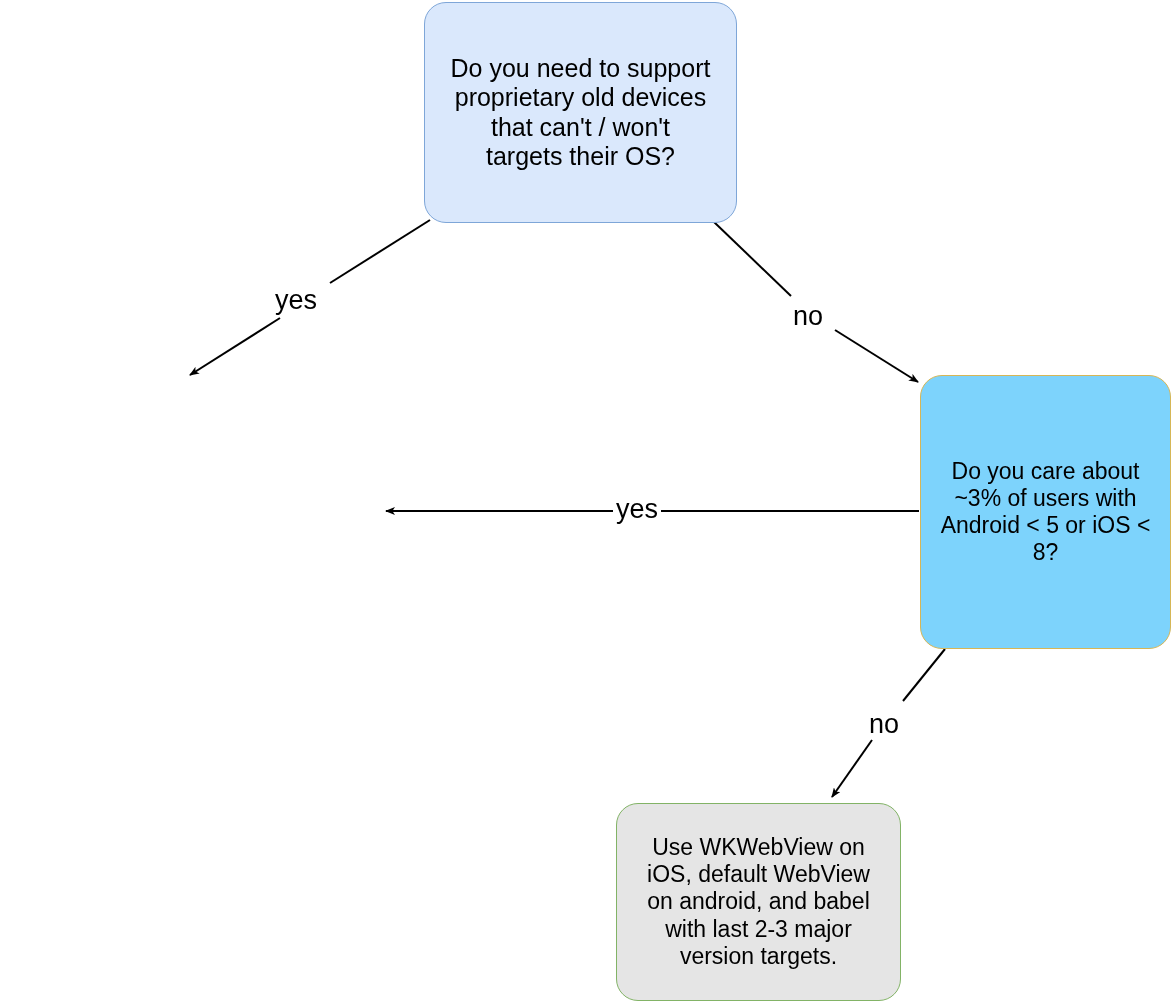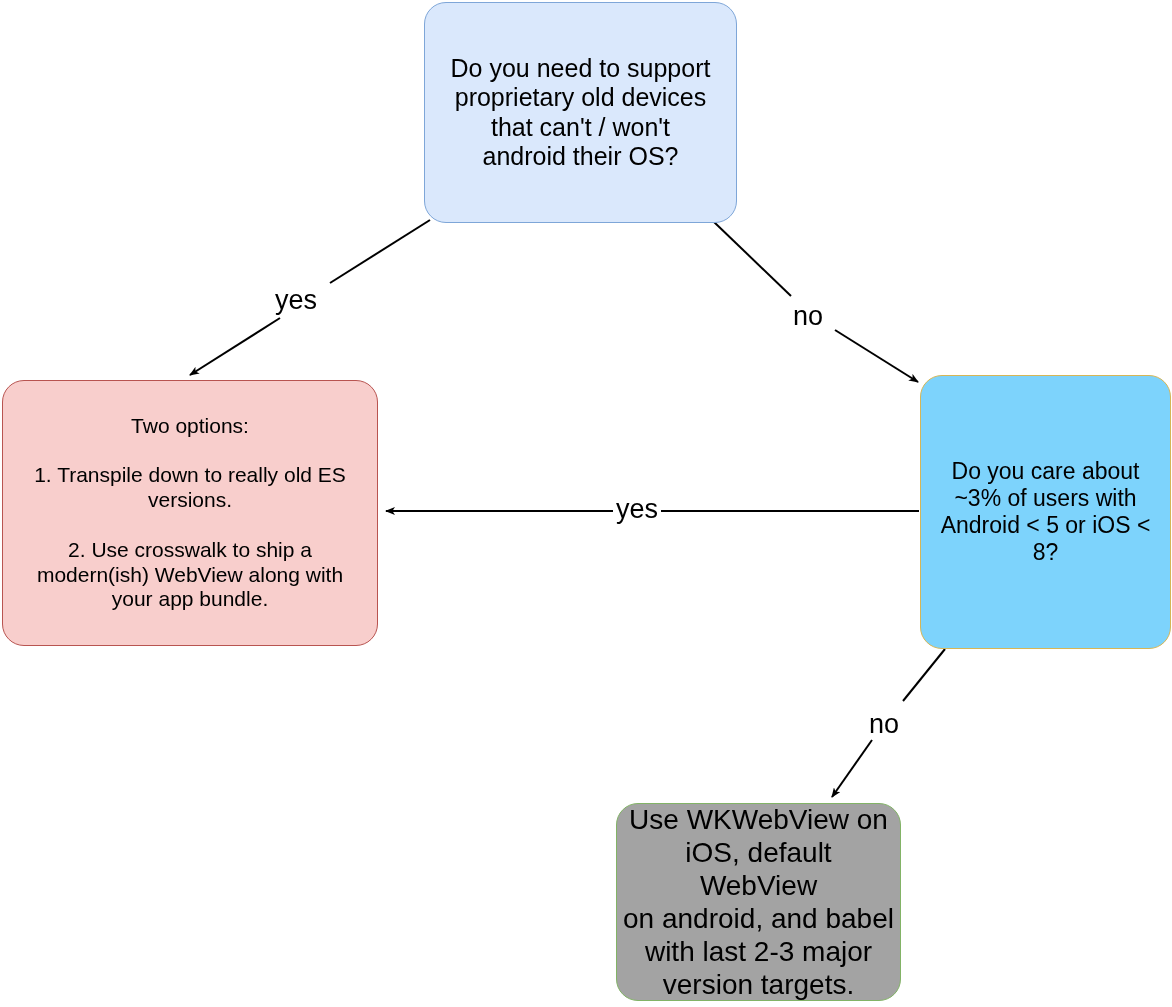--- a/index.html
+++ b/index.html
@@ -72,23 +72,23 @@
     height: 274px;
     background: #7dd3fc;
     border-color: #d6b656;
     font-size: 23px;
   }
   #node-modern {
     left: 616px;
     top: 803px;
     width: 285px;
     height: 198px;
-    background: #a3a3a3;
+    background: #e5e5e5;
     border-color: #82b366;
-    font-size: 28px;
+    font-size: 23px;
   }
   .edge-label {
     position: absolute;
     z-index: 3;
     font-size: 27px;
     color: #000000;
     background: #ffffff;
     line-height: 1;
     padding: 1px 3px;
     white-space: nowrap;
@@ -127,33 +127,23 @@
     <g>
       <line x1="945" y1="649" x2="903" y2="701" stroke="#000000" stroke-width="2"></line>
       <line x1="872" y1="740" x2="832" y2="797" stroke="#000000" stroke-width="2" marker-end="url(#arrowhead)"></line>
     </g>
   </svg>
 
   <div class="node" id="node-start">
     <span class="node-text">Do you need to support
 proprietary old devices
 that can't / won't
-android their OS?</span>
+targets their OS?</span>
   </div>
 
-  <div class="node" id="node-legacy">
-    <span class="node-text">Two options:
-
-1. Transpile down to really old ES
-versions.
-
-2. Use crosswalk to ship a
-modern(ish) WebView along with
-your app bundle.</span>
-  </div>
 
   <div class="node" id="node-oldusers">
     <span class="node-text">Do you care about
 ~3% of users with
 Android &lt; 5 or iOS &lt;
 8?</span>
   </div>
 
   <div class="node" id="node-modern">
     <span class="node-text">Use WKWebView on

